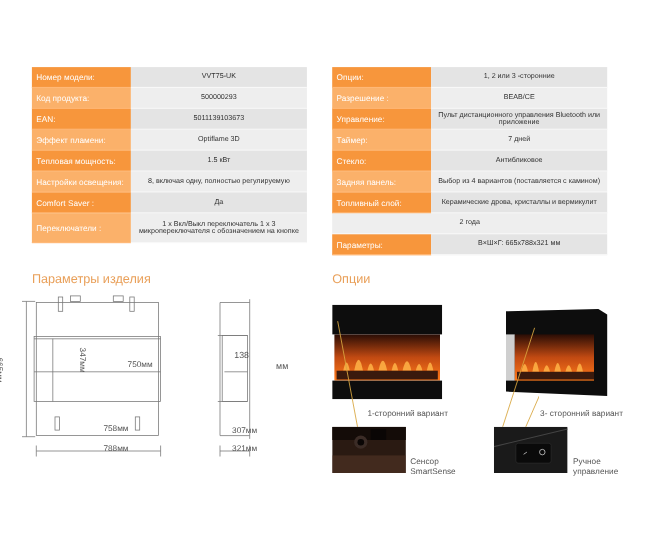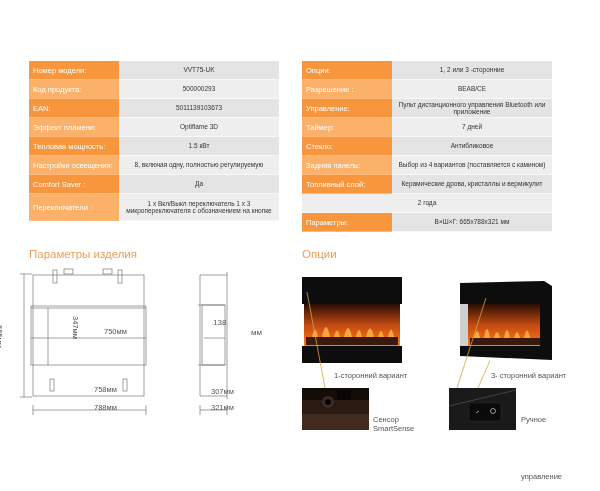--- a/index.html
+++ b/index.html
@@ -153,21 +153,21 @@
     <line x1="184" y1="76" x2="205" y2="76"></line>
 
     <line x1="180" y1="148" x2="207" y2="148"></line>
     <line x1="180" y1="143" x2="180" y2="153"></line>
     <line x1="207" y1="143" x2="207" y2="153"></line>
   </g>
 </svg>
 
 <div class="dim-text" style="left:4px;top:325px;transform:rotate(90deg);transform-origin:left top;">665мм</div>
 <div class="dim-text" style="left:80px;top:316px;transform:rotate(90deg);transform-origin:left top;">347мм</div>
-<div class="dim-text" style="left:104px;top:327px;">750мм</div>
+<div class="dim-text" style="left:116px;top:327px;">750мм</div>
 <div class="dim-text" style="left:94px;top:385px;">758мм</div>
 <div class="dim-text" style="left:94px;top:403px;">788мм</div>
 <div class="dim-text" style="left:213px;top:318px;font-size:8px;">138</div>
 <div class="dim-text" style="left:211px;top:328px;font-size:8px;padding-left:40px;">мм</div>
 <div class="dim-text" style="left:211px;top:387px;">307мм</div>
 <div class="dim-text" style="left:211px;top:403px;text-align:right;">321мм</div>
 
 <svg class="photo" style="left:302px;top:277px;" width="100" height="86" viewBox="0 0 100 86">
   <defs>
     <linearGradient id="fire1" x1="0" y1="1" x2="0" y2="0">
@@ -237,13 +237,13 @@
 <div class="caption" style="left:373px;top:424px;">SmartSense</div>
 
 <svg class="photo" style="left:449px;top:388px;" width="67" height="42" viewBox="0 0 67 42">
   <rect width="67" height="42" fill="#1a1a1a"></rect>
   <path d="M0 18 L67 2" stroke="#444" stroke-width="1"></path>
   <rect x="20" y="15" width="32" height="18" rx="2" fill="#0a0a0a" stroke="#333" stroke-width="0.5"></rect>
   <line x1="27" y1="25" x2="30" y2="23" stroke="#bbb" stroke-width="0.8"></line>
   <circle cx="44" cy="23" r="2.5" stroke="#bbb" stroke-width="0.8" fill="none"></circle>
 </svg>
 <div class="caption" style="left:521px;top:415px;">Ручное</div>
-<div class="caption" style="left:521px;top:424px;margin-top:48px;">управление</div>
+<div class="caption" style="left:521px;top:424px;">управление</div>
 
 </body></html>

